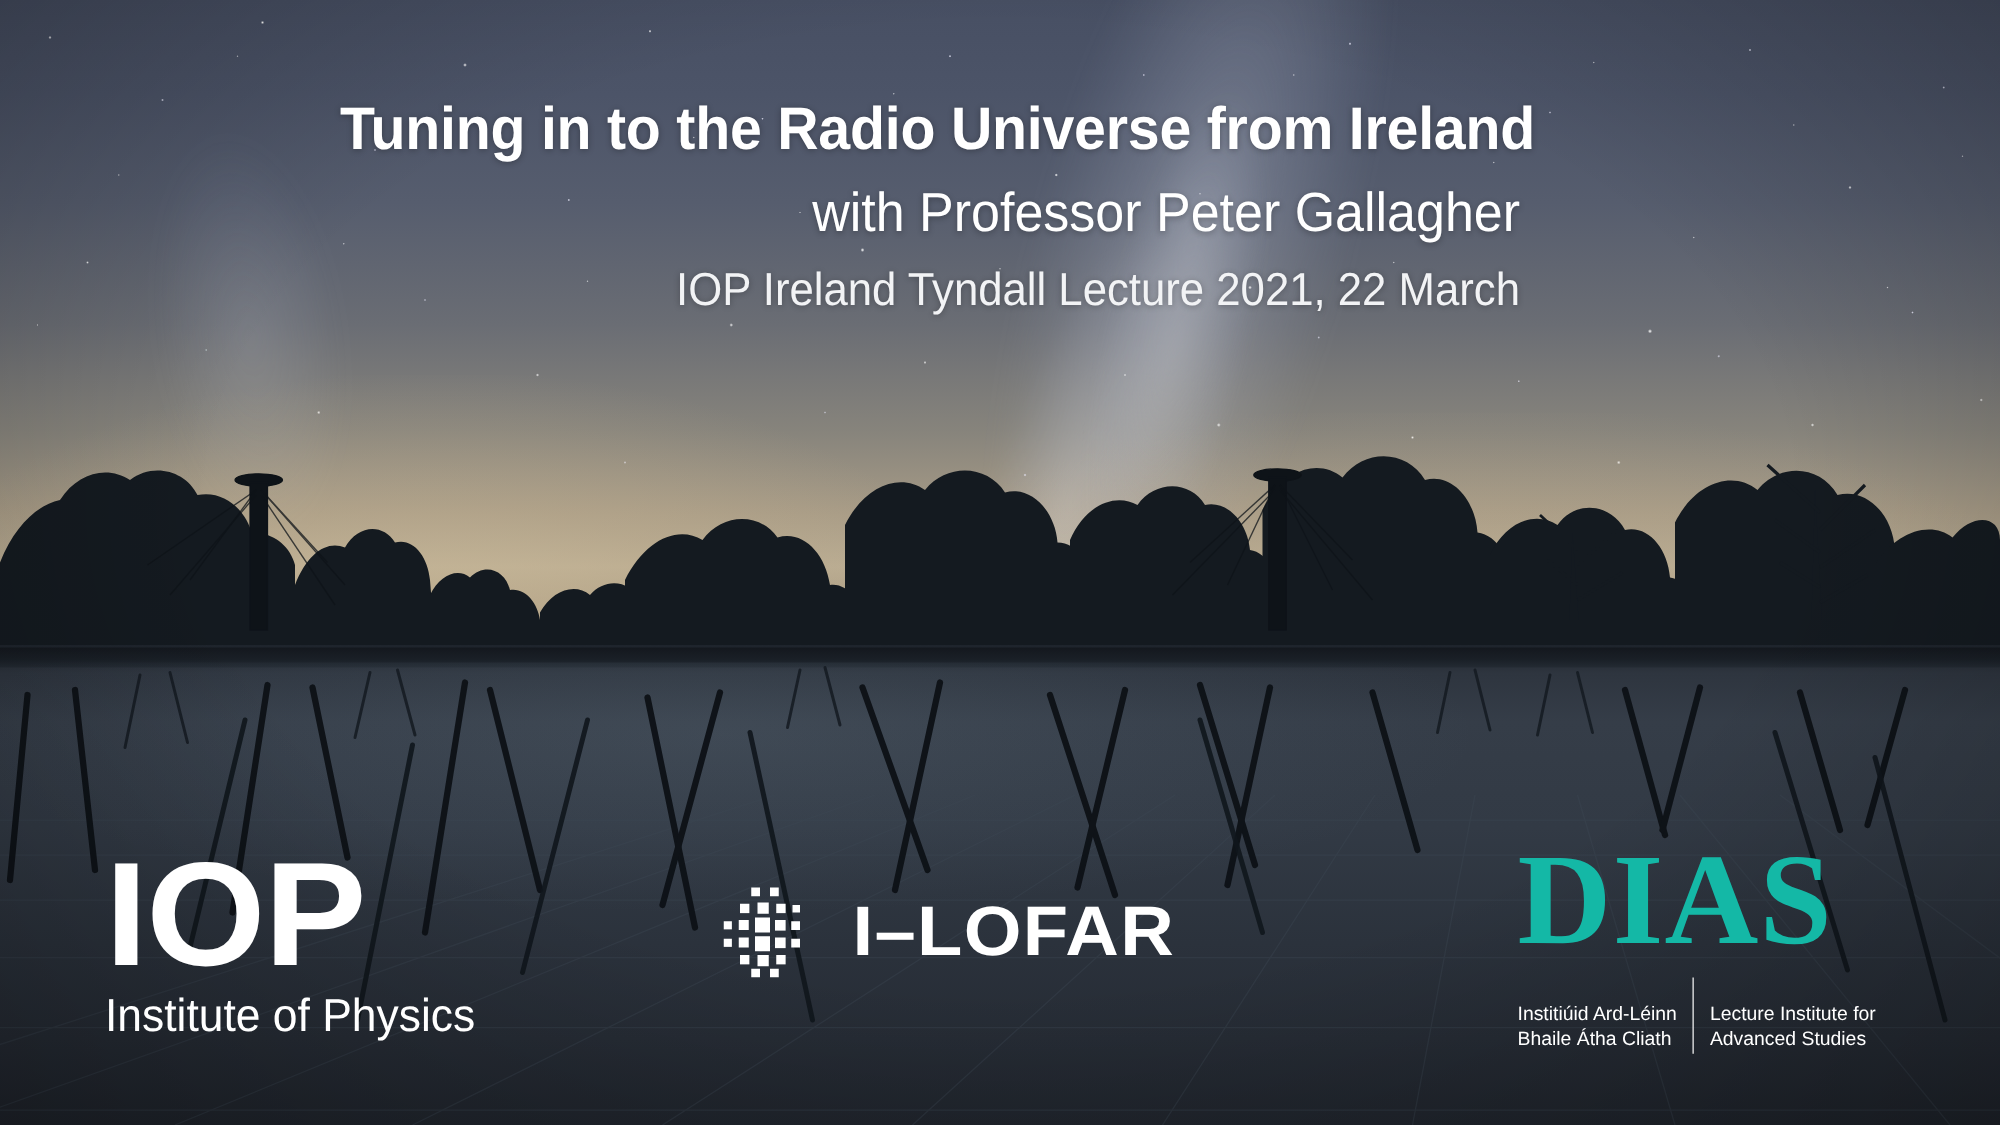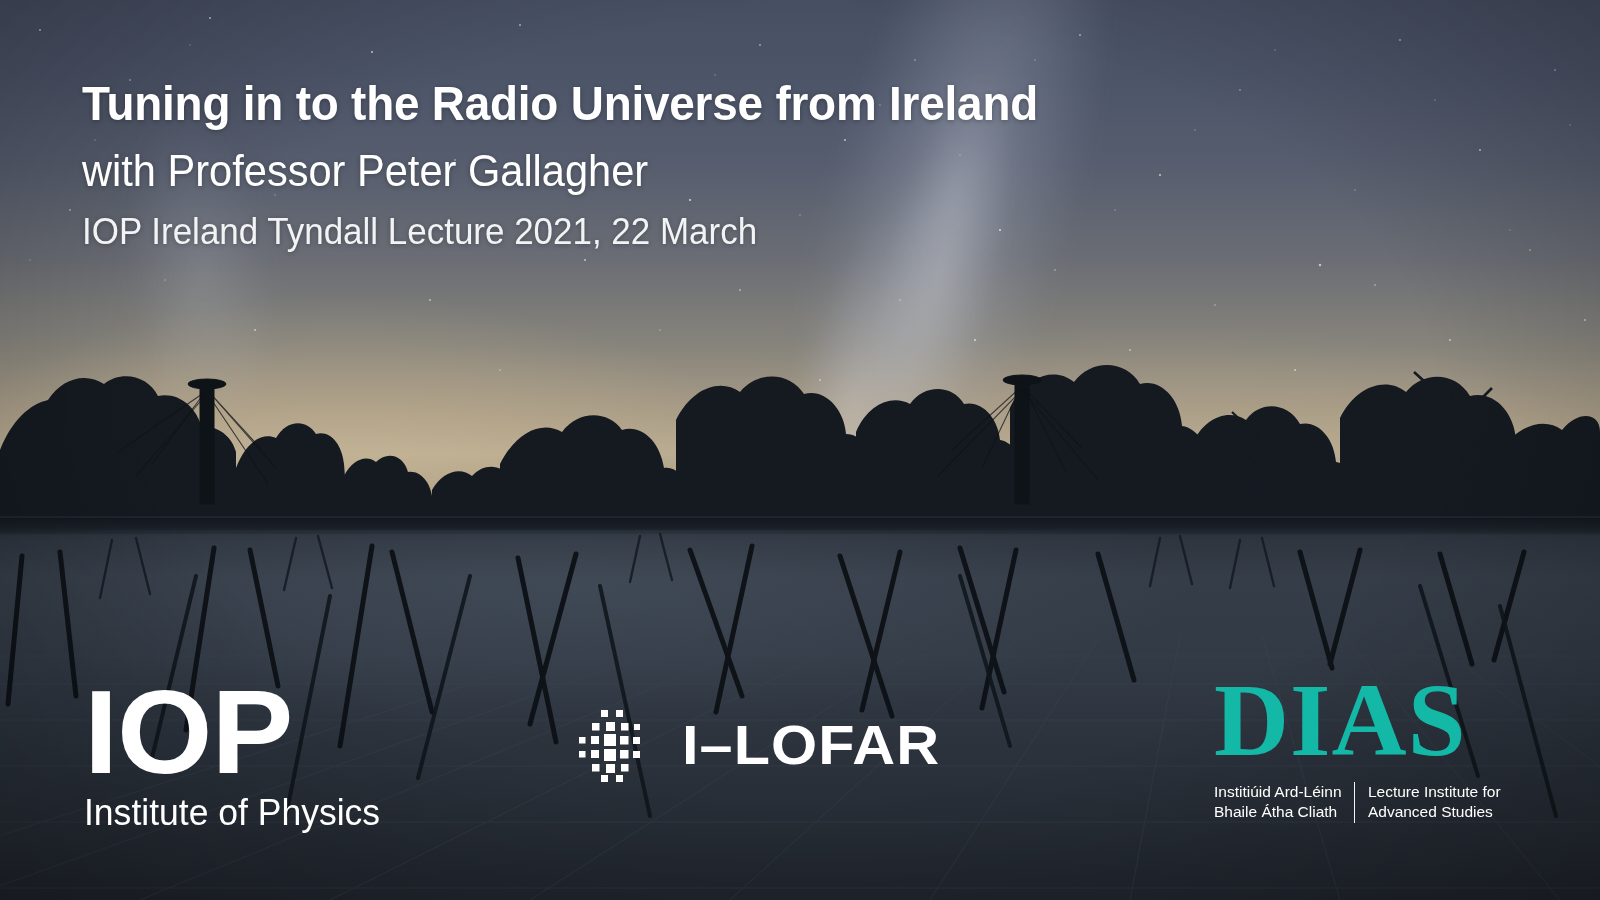--- a/index.html
+++ b/index.html
@@ -223,20 +223,21 @@
     background: radial-gradient(ellipse 1150px 700px at 50% 45%,
       rgba(0,0,0,0) 55%, rgba(0,0,0,0.30) 100%);
     pointer-events: none;
   }
 
   
   .text-block {
     position: absolute;
     left: 82px; top: 76px;
     width: 1200px;
+    text-align: right;
   }
   .title {
     margin: 0;
     font-family: "Liberation Sans Narrow", "Liberation Sans", sans-serif;
     font-weight: 700;
     font-size: 48px;
     line-height: 1.18;
     letter-spacing: -0.2px;
     color: #ffffff;
     transform: scaleX(0.955);
@@ -349,20 +350,21 @@
     margin-top: 10px;
     align-items: stretch;
   }
   .dias-sub-col {
     font-family: "Liberation Sans", sans-serif;
     font-weight: 400;
     font-size: 15.5px;
     line-height: 1.32;
     color: #ffffff;
     white-space: nowrap;
+    margin-top: 20px;
   }
   .dias-sub-col.left { padding-right: 12px; }
   .dias-sub-col.right { padding-left: 13px; }
   .dias-divider {
     width: 1.4px;
     background: #ffffff;
     opacity: .95;
   }
 </style>
 </head>

